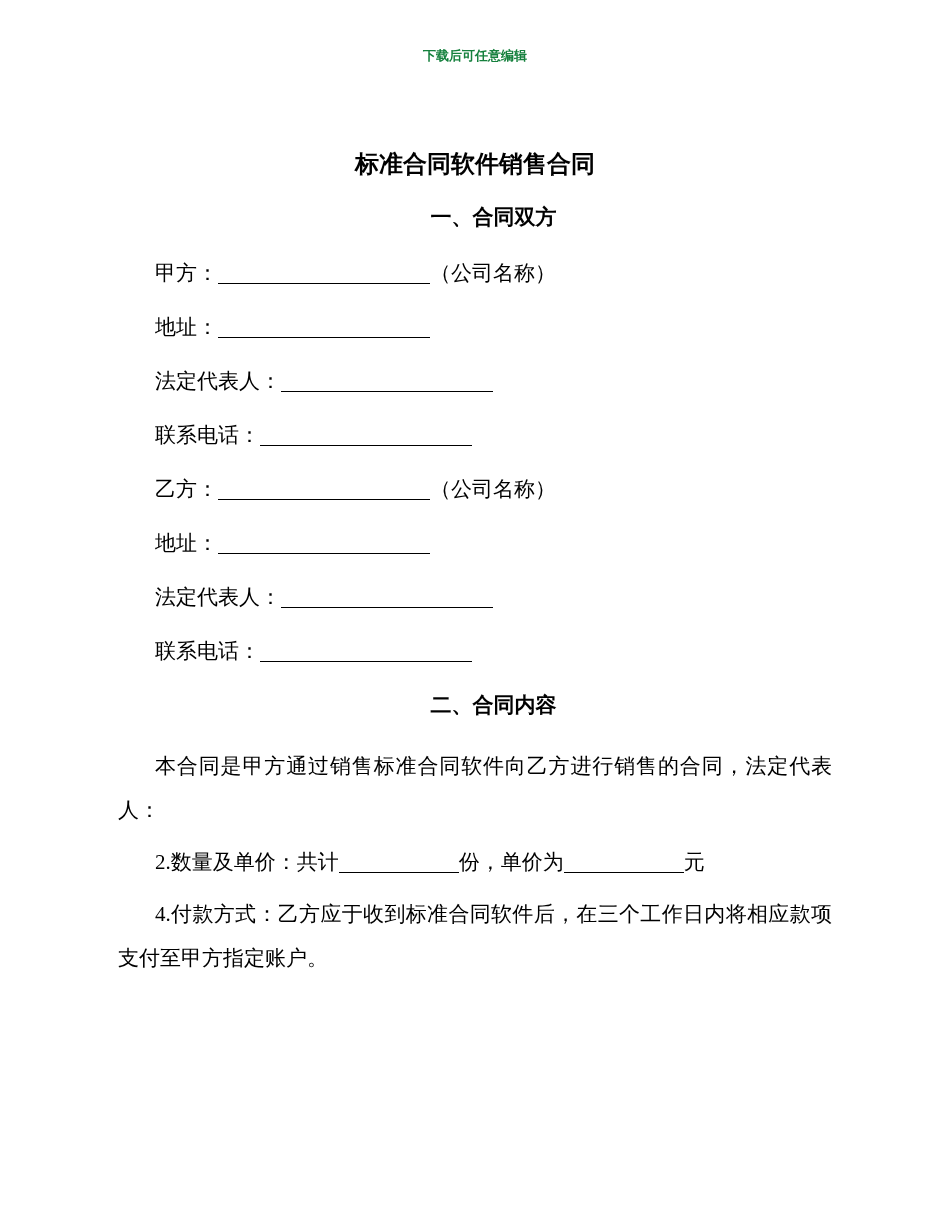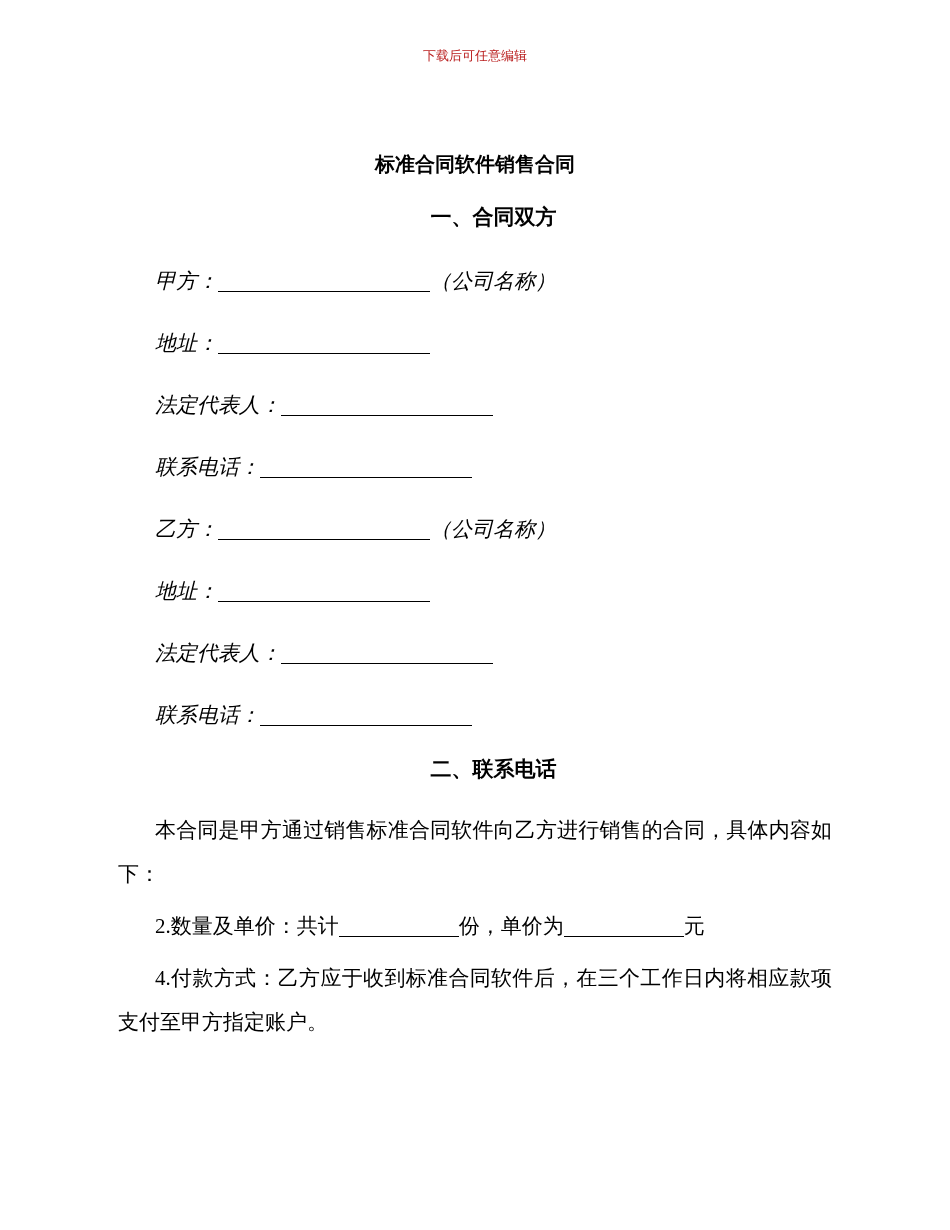--- a/index.html
+++ b/index.html
@@ -19,42 +19,41 @@
   .notice {
     text-align: center;
     font-size: 13px;
     line-height: 16px;
     font-family: "Liberation Sans", "DejaVu Sans", sans-serif;
     color: #cc0000;
   }
   .title {
     margin-top: 82px;
     text-align: center;
-    font-size: 20px;
+    font-size: 24px;
     line-height: 36px;
     font-weight: bold;
     font-family: "DejaVu Sans", "Liberation Sans", sans-serif;
   }
   .sec-heading {
     margin-top: 22px;
     font-size: 21px;
     line-height: 26px;
     font-weight: bold;
     text-indent: 37px;
     font-family: "DejaVu Sans", "Liberation Sans", sans-serif;
     text-align: center;
   }
   .sec-heading.second { margin-top: 30px; }
   .fline {
-    margin-top: 40px;
+    margin-top: 32px;
     font-size: 21px;
     line-height: 22px;
     text-indent: 37px;
     white-space: nowrap;
-    font-style: italic;
   }
   .blank {
     display: inline-block;
     width: 212px;
     height: 1em;
     border-bottom: 1.5px solid #000;
     vertical-align: -4px;
   }
   .blank.sm { width: 120px; }
   .para {
@@ -64,21 +63,21 @@
     text-indent: 37px;
     text-align: justify;
   }
   .para.intro { margin-top: 26px; }
 </style>
 </head>
 <body>
 
 <div class="page">
 
-  <div class="notice" style="color: #b91c1c;">下载后可任意编辑</div>
+  <div class="notice" style="color: #15803d; font-weight: bold;">下载后可任意编辑</div>
 
   <h1 class="title">标准合同软件销售合同</h1>
 
   <h2 class="sec-heading">一、合同双方</h2>
 
   <div class="fline"><span>甲方：</span><span class="blank"></span><span>（公司名称）</span></div>
 
   <div class="fline"><span>地址：</span><span class="blank"></span><span></span></div>
 
   <div class="fline"><span>法定代表人：</span><span class="blank"></span><span></span></div>
@@ -86,23 +85,23 @@
   <div class="fline"><span>联系电话：</span><span class="blank"></span><span></span></div>
 
   <div class="fline"><span>乙方：</span><span class="blank"></span><span>（公司名称）</span></div>
 
   <div class="fline"><span>地址：</span><span class="blank"></span><span></span></div>
 
   <div class="fline"><span>法定代表人：</span><span class="blank"></span><span></span></div>
 
   <div class="fline"><span>联系电话：</span><span class="blank"></span><span></span></div>
 
-  <h2 class="sec-heading second">二、联系电话</h2>
+  <h2 class="sec-heading second">二、合同内容</h2>
 
-  <p class="para intro">本合同是甲方通过销售标准合同软件向乙方进行销售的合同，具体内容如下：</p>
+  <p class="para intro">本合同是甲方通过销售标准合同软件向乙方进行销售的合同，法定代表人：</p>
 
 
   <p class="para"><span>2.数量及单价：共计</span><span class="blank sm"></span><span>份，单价为</span><span class="blank sm"></span><span>元</span></p>
 
 
   <p class="para">4.付款方式：乙方应于收到标准合同软件后，在三个工作日内将相应款项支付至甲方指定账户。</p>
 
 </div>
 
 </body></html>

